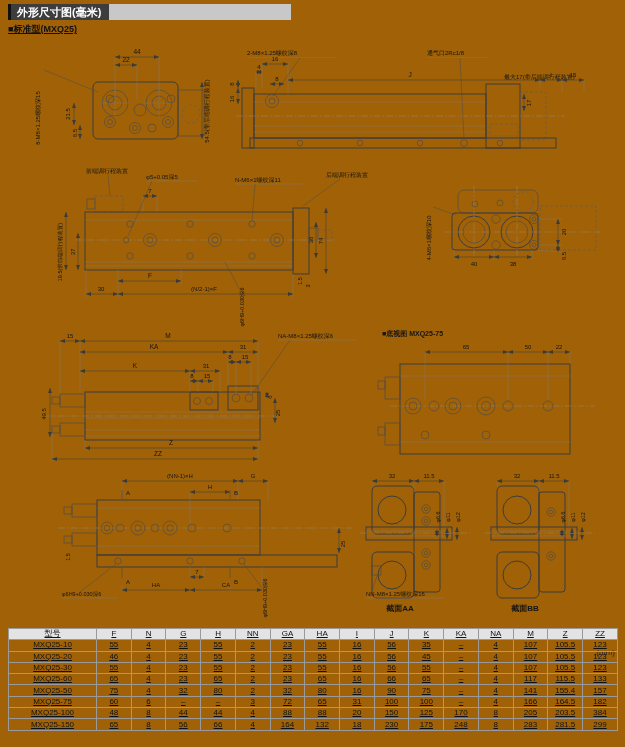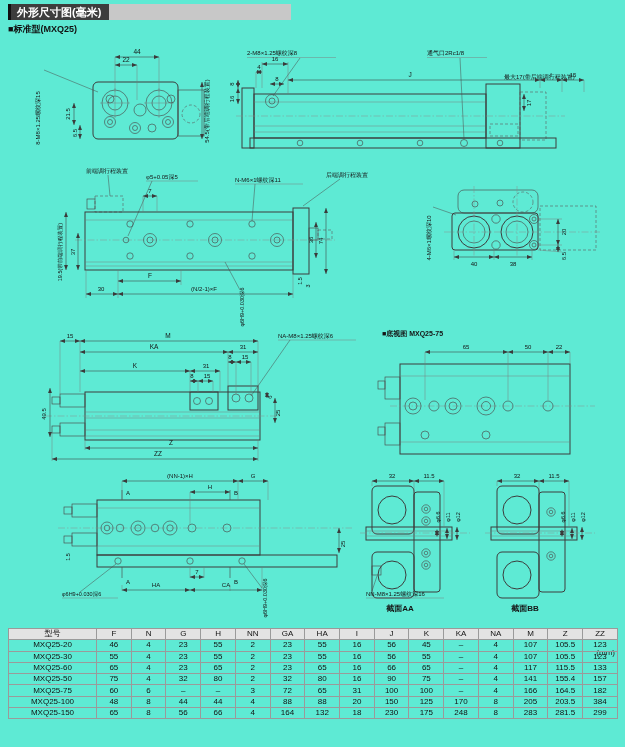--- a/index.html
+++ b/index.html
@@ -1,37 +1,37 @@
 <!DOCTYPE html>
 <html><head>
 <meta charset="utf-8">
 <style>
   html,body{margin:0;padding:0;}
   body{width:625px;height:747px;background:#fff;font-family:"Liberation Sans","DejaVu Sans",sans-serif;position:relative;overflow:hidden;}
-  .page{position:absolute;inset:0;background:#5eead4;}
+  .page{position:absolute;inset:0;background:#a16207;}
   
   .hdr{position:absolute;left:8px;top:4px;display:flex;align-items:stretch;height:16px;}
   .hdr-dark{background:#3d3d3d;color:#fff;font-size:11px;font-weight:bold;padding:1px 8px 1px 6px;line-height:14px;border-left:3px solid #111;}
   .hdr-strip{background:#c8c8c8;width:182px;height:100%;}
-  .subtitle{position:absolute;left:8px;top:23px;font-size:9px;color:#111;font-weight:bold;}
+  .subtitle{position:absolute;left:8px;top:23px;font-size:9px;color:#111;font-weight:bold;text-decoration:underline;}
   
   svg text{fill:#151515;}
   .ol{fill:none;stroke:#3c3c3c;stroke-width:1;}
   .ol2{fill:none;stroke:#4a4a4a;stroke-width:.65;}
   .tl{fill:none;stroke:#7a7a7a;stroke-width:.45;}
   .dim{fill:none;stroke:#3a3a3a;stroke-width:.55;marker-start:url(#ar);marker-end:url(#ar);}
   .cl{fill:none;stroke:#8a8a8a;stroke-width:.45;stroke-dasharray:7 2 1.5 2;}
   .dsh{fill:none;stroke:#5a5a5a;stroke-width:.6;stroke-dasharray:3 2;}
   .ldr{fill:none;stroke:#4a4a4a;stroke-width:.5;}
   .t55{font-size:5.5px;} .t6{font-size:6px;} .t65{font-size:6.5px;} .t7{font-size:7px;} .t8{font-size:8px;}
   .tm{text-anchor:middle;} .tb{font-weight:bold;}
   
   .unit-note{position:absolute;right:10px;top:648px;font-size:8px;color:#222;}
   .table-wrap{position:absolute;left:8px;top:628px;width:610px;}
-  table{border-collapse:collapse;table-layout:fixed;width:610px;font-size:8px;color:#111;}
+  table{border-collapse:collapse;table-layout:fixed;width:610px;font-size:8px;color:#111;text-decoration:underline;}
   th,td{border:1px solid #9a9a9a;text-align:center;padding:0;height:10.3px;line-height:10px;font-weight:normal;overflow:hidden;white-space:nowrap;}
   thead th{background:#e3e3e3;}
   table{border-top:1.5px solid #555;border-bottom:1.5px solid #555;}
   col.model{width:88px;}
   tr.thick td{border-top:1.4px solid #555;}
 </style>
 </head>
 <body>
 
 <div class="page">
@@ -515,20 +515,38 @@
             <th>K</th>
             <th>KA</th>
             <th>NA</th>
             <th>M</th>
             <th>Z</th>
             <th>ZZ</th>
           </tr>
         </thead>
       <tbody id="tbd">
           <tr>
+            <td>MXQ25-10</td>
+            <td>55</td>
+            <td>4</td>
+            <td>23</td>
+            <td>55</td>
+            <td>2</td>
+            <td>23</td>
+            <td>55</td>
+            <td>16</td>
+            <td>56</td>
+            <td>35</td>
+            <td>–</td>
+            <td>4</td>
+            <td>107</td>
+            <td>105.5</td>
+            <td>123</td>
+          </tr>
+          <tr>
             <td>MXQ25-20</td>
             <td>46</td>
             <td>4</td>
             <td>23</td>
             <td>55</td>
             <td>2</td>
             <td>23</td>
             <td>55</td>
             <td>16</td>
             <td>56</td>

